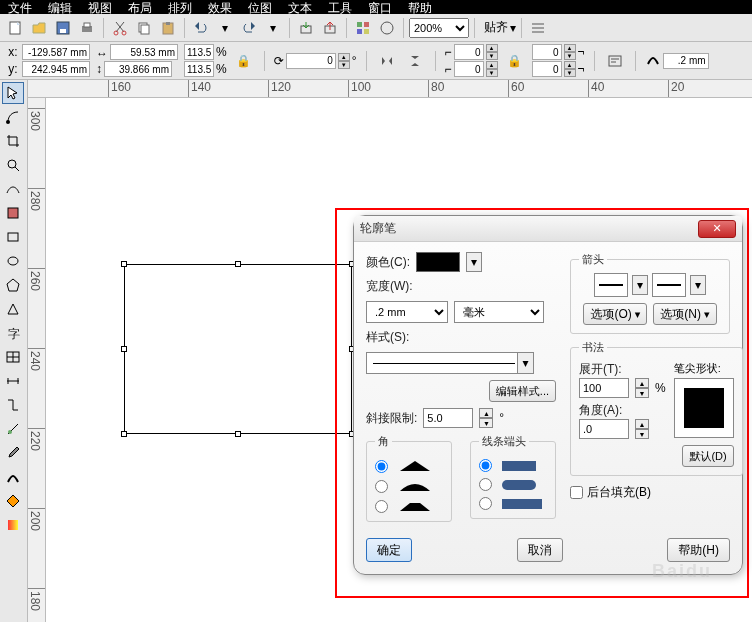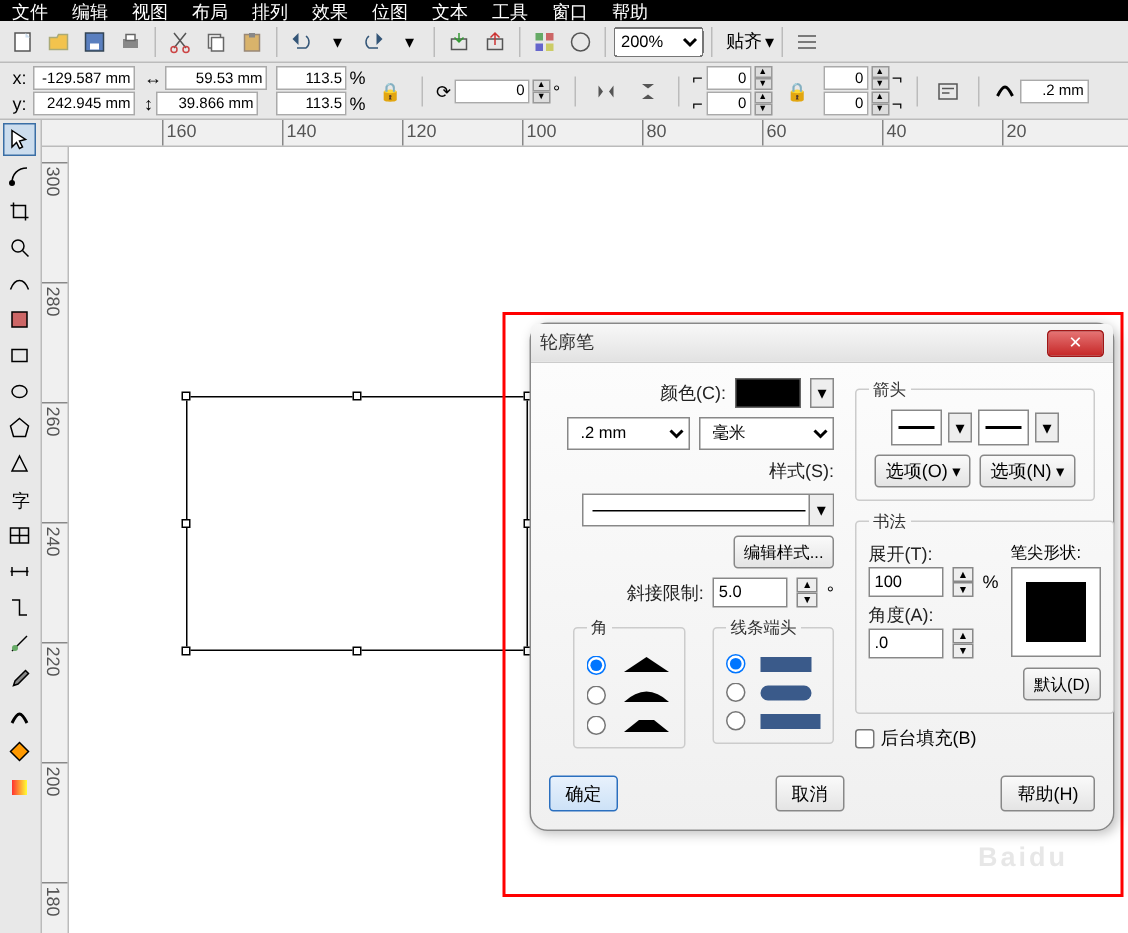--- a/index.html
+++ b/index.html
@@ -17,21 +17,21 @@
 .snap { display: flex; align-items: center; gap: 2px; margin-left: 4px; font-size: 11px; }
 
 
 .propbar { background: #e8e8e8; border-bottom: 1px solid #bbb; padding: 2px 6px; display: flex; align-items: center; gap: 6px; font-size: 11px; min-height: 38px; }
 .coord-block { display: flex; flex-direction: column; gap: 1px; }
 .coord-row { display: flex; align-items: center; gap: 2px; }
 .coord-row input { width: 68px; height: 16px; font-size: 10px; border: 1px solid #aaa; padding: 0 2px; text-align: right; }
 .mini-label { width: 14px; text-align: center; }
 .spin { width: 12px; height: 16px; display: flex; flex-direction: column; }
 .spin div { flex: 1; border: 1px solid #999; background: #ddd; font-size: 6px; line-height: 6px; text-align: center; cursor: pointer; }
-.propbar .numbox { width: 47px; height: 16px; font-size: 10px; border: 1px solid #aaa; text-align: right; padding: 0 2px; }
+.propbar .numbox { width: 30px; height: 16px; font-size: 10px; border: 1px solid #aaa; text-align: right; padding: 0 2px; }
 
 
 .toolbox { position: absolute; left: 0; top: 80px; width: 28px; background: #e8e8e8; border-right: 1px solid #bbb; display: flex; flex-direction: column; gap: 2px; padding: 2px; height: 542px; }
 .tool { width: 22px; height: 22px; display: flex; align-items: center; justify-content: center; border: 1px solid transparent; cursor: pointer; }
 .tool.selected { border-color: #3a6ea5; background: #cde; }
 
 
 .ruler-h { position: absolute; left: 28px; top: 80px; right: 0; height: 18px; background: #f0f0f0; border-bottom: 1px solid #bbb; font-size: 9px; color: #555; overflow: hidden; }
 .ruler-h .tick { position: absolute; top: 0; border-left: 1px solid #888; height: 18px; padding-left: 2px; }
 .ruler-v { position: absolute; left: 28px; top: 98px; width: 18px; bottom: 0; background: #f0f0f0; border-right: 1px solid #bbb; font-size: 9px; color: #555; overflow: hidden; }
@@ -42,21 +42,21 @@
 .sel-rect { position: absolute; left: 78px; top: 166px; width: 228px; height: 170px; border: 1px solid #000; }
 .handle { position: absolute; width: 6px; height: 6px; background: #fff; border: 1px solid #000; }
 
 
 .dlg-highlight { position: absolute; left: 335px; top: 208px; width: 414px; height: 390px; border: 2px solid #f00; pointer-events: none; }
 .dialog { position: absolute; left: 353px; top: 215px; width: 390px; background: linear-gradient(#fdfdfd,#f0f0f0); border: 1px solid #888; border-radius: 12px; box-shadow: 2px 2px 8px rgba(0,0,0,.25); }
 .dlg-title { height: 26px; background: linear-gradient(#f8f8f8,#e2e2e2); border-bottom: 1px solid #ccc; display: flex; align-items: center; padding: 0 6px; border-radius: 4px 4px 0 0; }
 .dlg-title .t { flex: 1; font-size: 12px; color: #333; }
 .dlg-close { width: 38px; height: 18px; background: linear-gradient(#e57373,#c62828); border: 1px solid #a01616; border-radius: 3px; color: #fff; display: flex; align-items: center; justify-content: center; font-size: 11px; cursor: pointer; }
 .dlg-body { padding: 10px 12px 8px; display: flex; gap: 14px; }
-.col-l { flex: 1; display: flex; flex-direction: column; gap: 6px; align-items: flex-end; }
+.col-l { flex: 1; display: flex; flex-direction: column; gap: 6px; }
 .col-r { width: 160px; display: flex; flex-direction: column; gap: 6px; }
 .row { display: flex; align-items: center; gap: 6px; }
 .row label { color: #222; }
 .color-well { width: 44px; height: 20px; background: #000; border: 1px solid #666; display: inline-block; }
 .dd-btn { width: 16px; height: 20px; border: 1px solid #888; background: #eee; display: flex; align-items: center; justify-content: center; cursor: pointer; }
 .dlg-select { height: 22px; border: 1px solid #888; background: #fff; font-size: 11px; padding: 0 4px; }
 .dlg-select.w-sm { width: 82px; }
 .dlg-select.w-md { width: 90px; }
 .style-line { width: 168px; height: 22px; border: 1px solid #888; background: #fff; position: relative; }
 .style-line::after { content: ""; position: absolute; left: 6px; right: 18px; top: 50%; height: 1px; background: #000; }
@@ -453,20 +453,23 @@
     <div class="dlg-close">✕</div>
   </div>
   <div class="dlg-body">
     <div class="col-l">
       <div class="row">
         <label>颜色(C):</label>
         <span class="color-well"></span>
         <span class="dd-btn">▾</span>
       </div>
       <div class="row">
+        <label>宽度(W):</label>
+      </div>
+      <div class="row">
         <select class="dlg-select w-sm"><option>.2 mm</option></select>
         <select class="dlg-select w-md"><option>毫米</option></select>
       </div>
       <div class="row">
           <label>样式(S):</label>
         </div>
       <div class="row">
         <div class="style-line">
             <div class="car">▾</div>
           </div>

